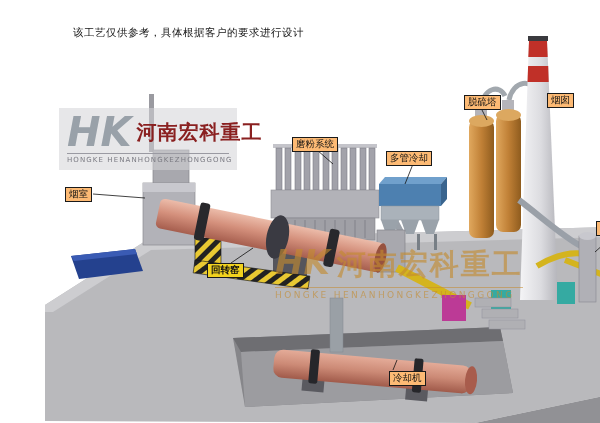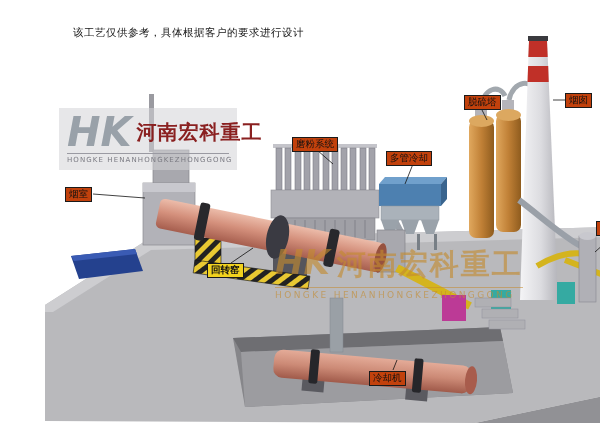--- a/index.html
+++ b/index.html
@@ -1,20 +1,20 @@
 <!DOCTYPE html>
 <html><head>
 <meta charset="utf-8">
 <style>
   * { margin:0; padding:0; box-sizing:border-box; }
   html,body { background:#ffffff; font-family:"DejaVu Sans","Liberation Sans",sans-serif; }
   .stage { position:relative; width:585px; height:423px; background:#fff; overflow:hidden;margin-left:45px; }
   .scene { position:absolute; left:0; top:0; }
   .disclaimer { position:absolute; left:28px; top:26px; font-size:10.5px; color:#151515; letter-spacing:.5px; z-index:6; }
-  .label { position:absolute; background:#c2410c; border:1px solid #1a1a1a; color:#111;
+  .label { position:absolute; background:#fdba74; border:1px solid #1a1a1a; color:#111;
            font-size:9.5px; line-height:1.15; padding:1px 3px; white-space:nowrap; z-index:7; }
   .label.yellow { background:#f2d21e; font-weight:bold;text-align:right; }
   .logo-wm { position:absolute; left:14px; top:108px; width:178px; padding:6px 8px;
              background:rgba(212,212,215,0.55); z-index:5; }
   .logo-row { display:flex; align-items:center; gap:5px; }
   .logo-hk { font-size:40px; font-weight:bold; font-style:italic; color:#99a1a9; line-height:.9; }
   .logo-cn { font-size:20px; font-weight:bold; color:#8a2020; letter-spacing:1px; white-space:nowrap; }
   .logo-en { margin-top:3px; font-size:7px; color:#7a7a82; letter-spacing:1.1px; text-align:center;
              border-top:1px solid #9a9aa2; padding-top:2px; white-space:nowrap; }
   .wm-center { position:absolute; left:230px; top:242px; z-index:5; color:rgba(196,138,46,0.62);
@@ -215,18 +215,18 @@
       <span class="wm-hk">HK</span>
       <span class="wm-cn">河南宏科重工</span>
     </div>
     <div class="wm-en">HONGKE HENANHONGKEZHONGGONG</div>
   </div>
 
   <div class="label" style="left:20px;top:187px">烟室</div>
   <div class="label" style="left:247px;top:137px">磨粉系统</div>
   <div class="label" style="left:341px;top:151px">多管冷却</div>
   <div class="label" style="left:419px;top:95px">脱硫塔</div>
-  <div class="label" style="left:520px;top:93px">烟囱</div>
+  <div class="label" style="left:502px;top:93px">烟囱</div>
   <div class="label" style="left:551px;top:221px">多管冷却</div>
   <div class="label yellow" style="left:162px;top:263px">回转窑</div>
-  <div class="label" style="left:324px;top:371px">冷却机</div>
+  <div class="label" style="left:344px;top:371px">冷却机</div>
 
 </div>
 
 </body></html>

